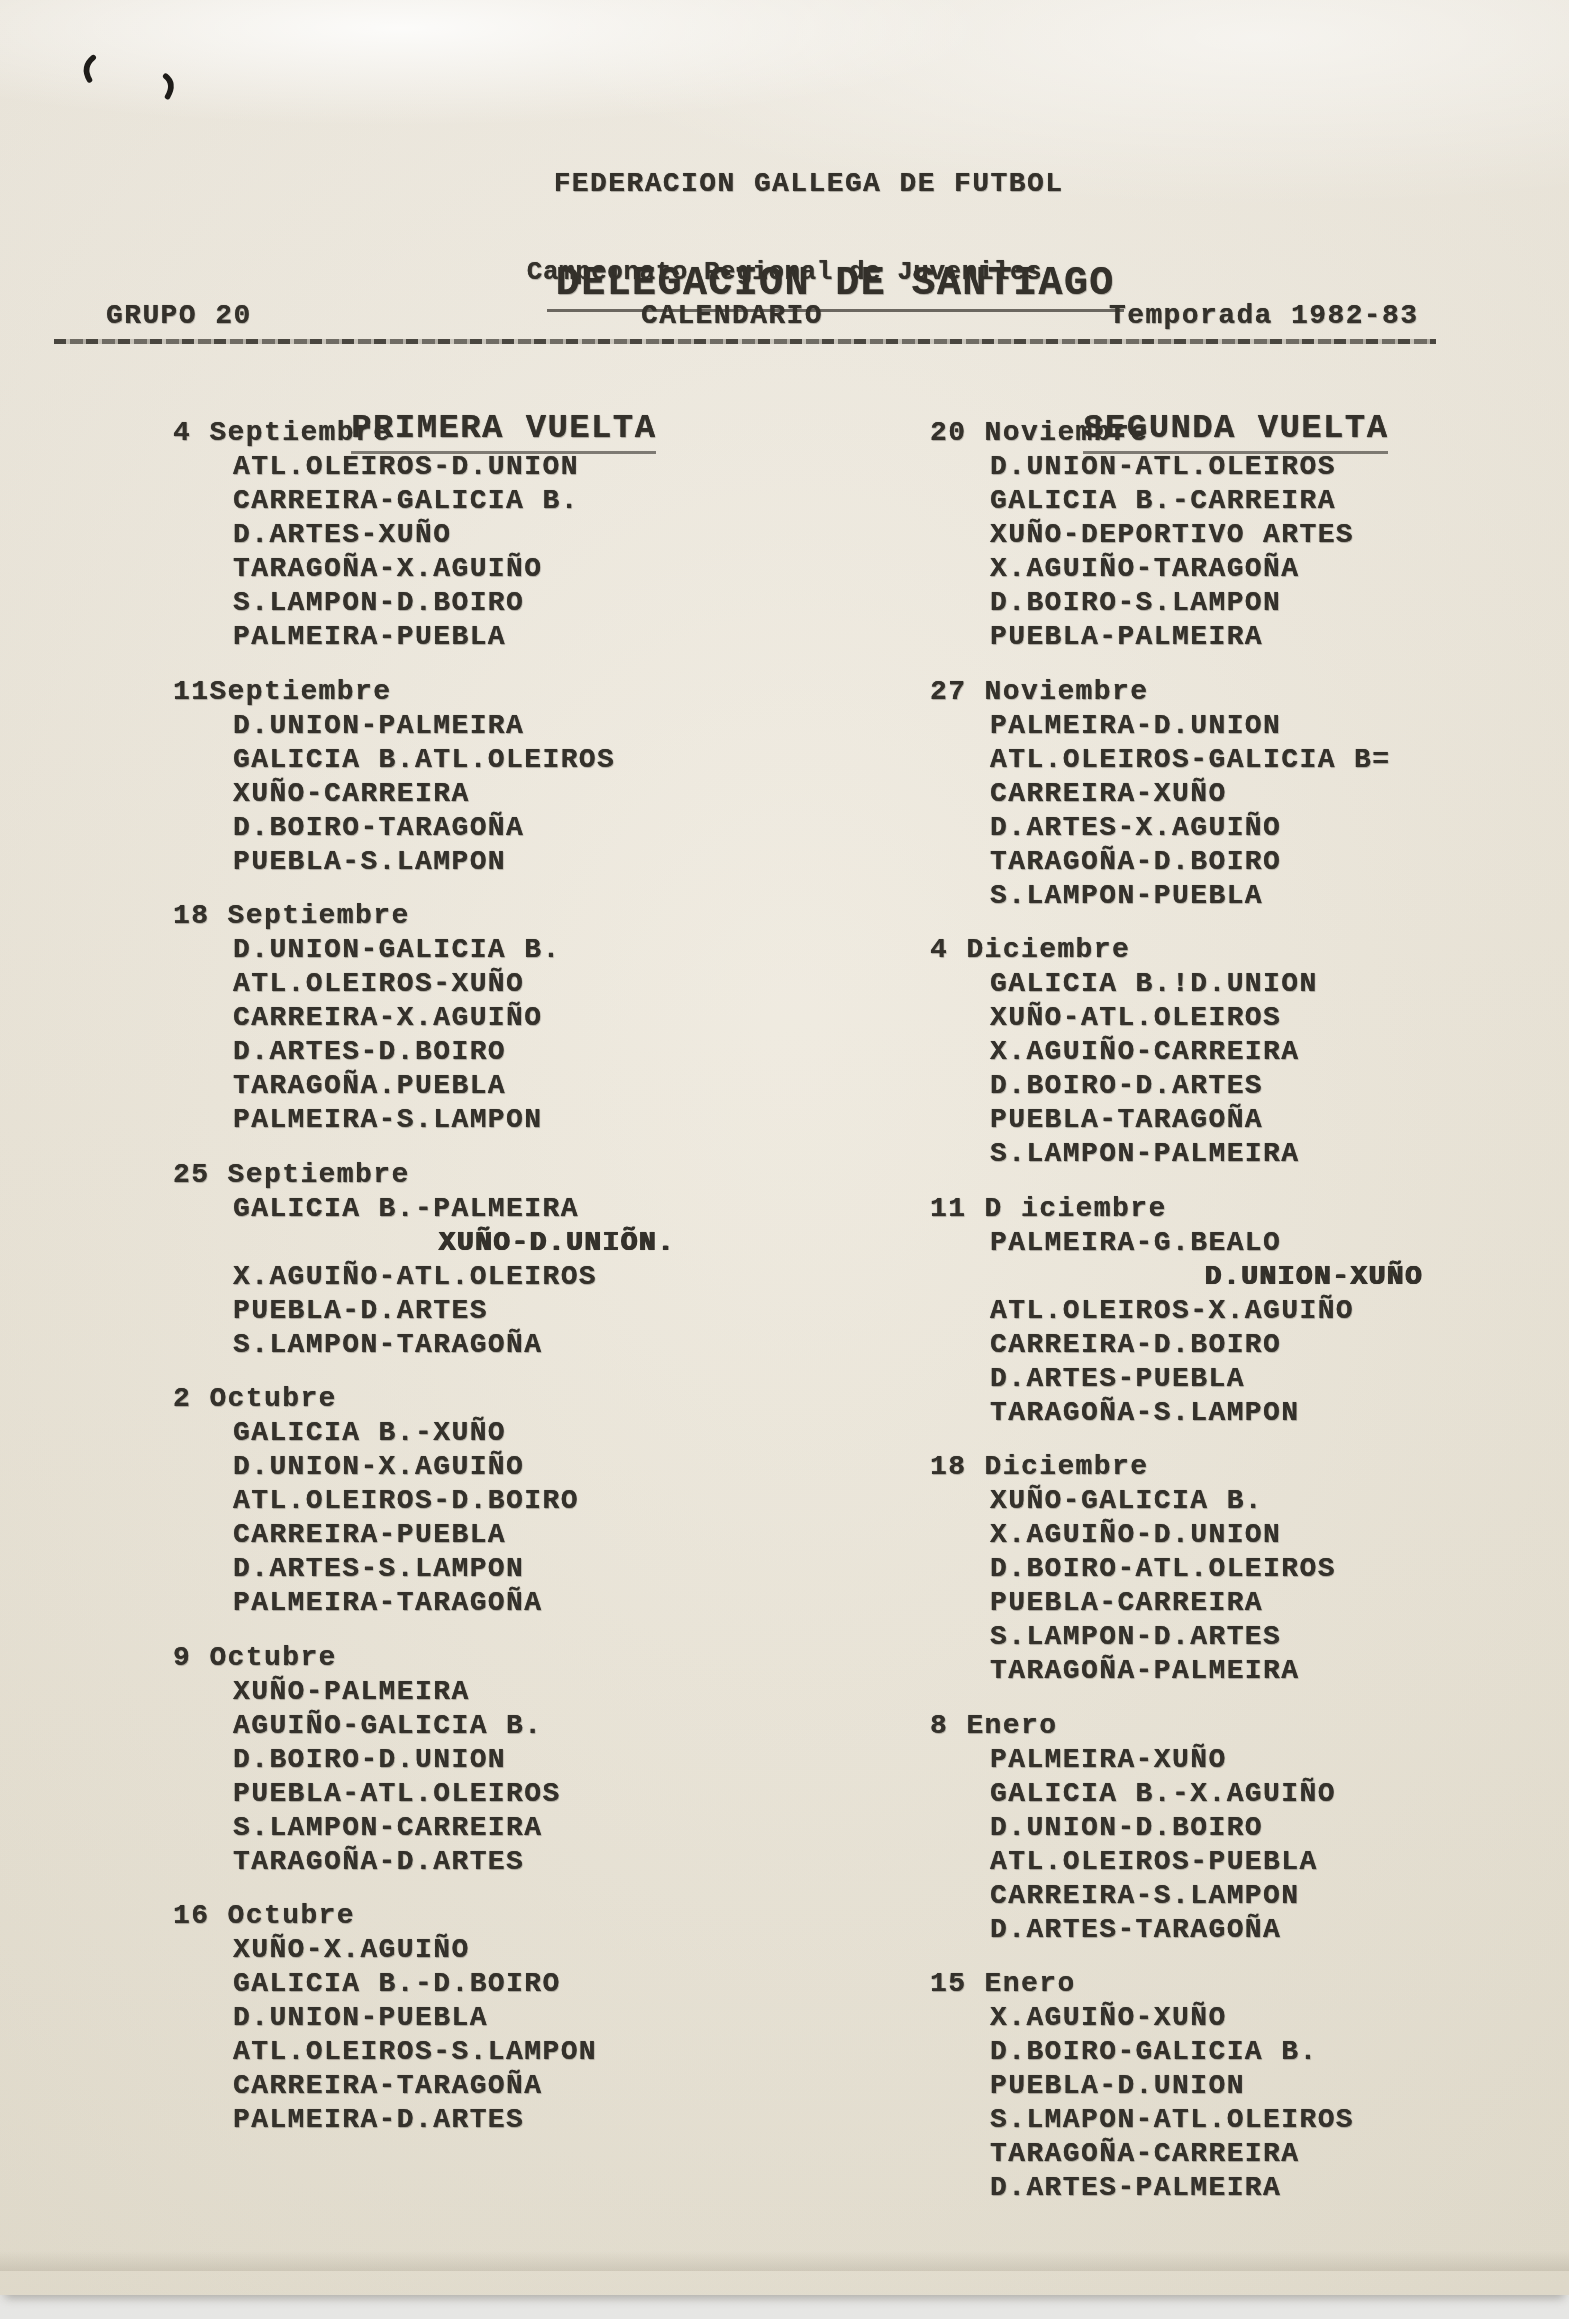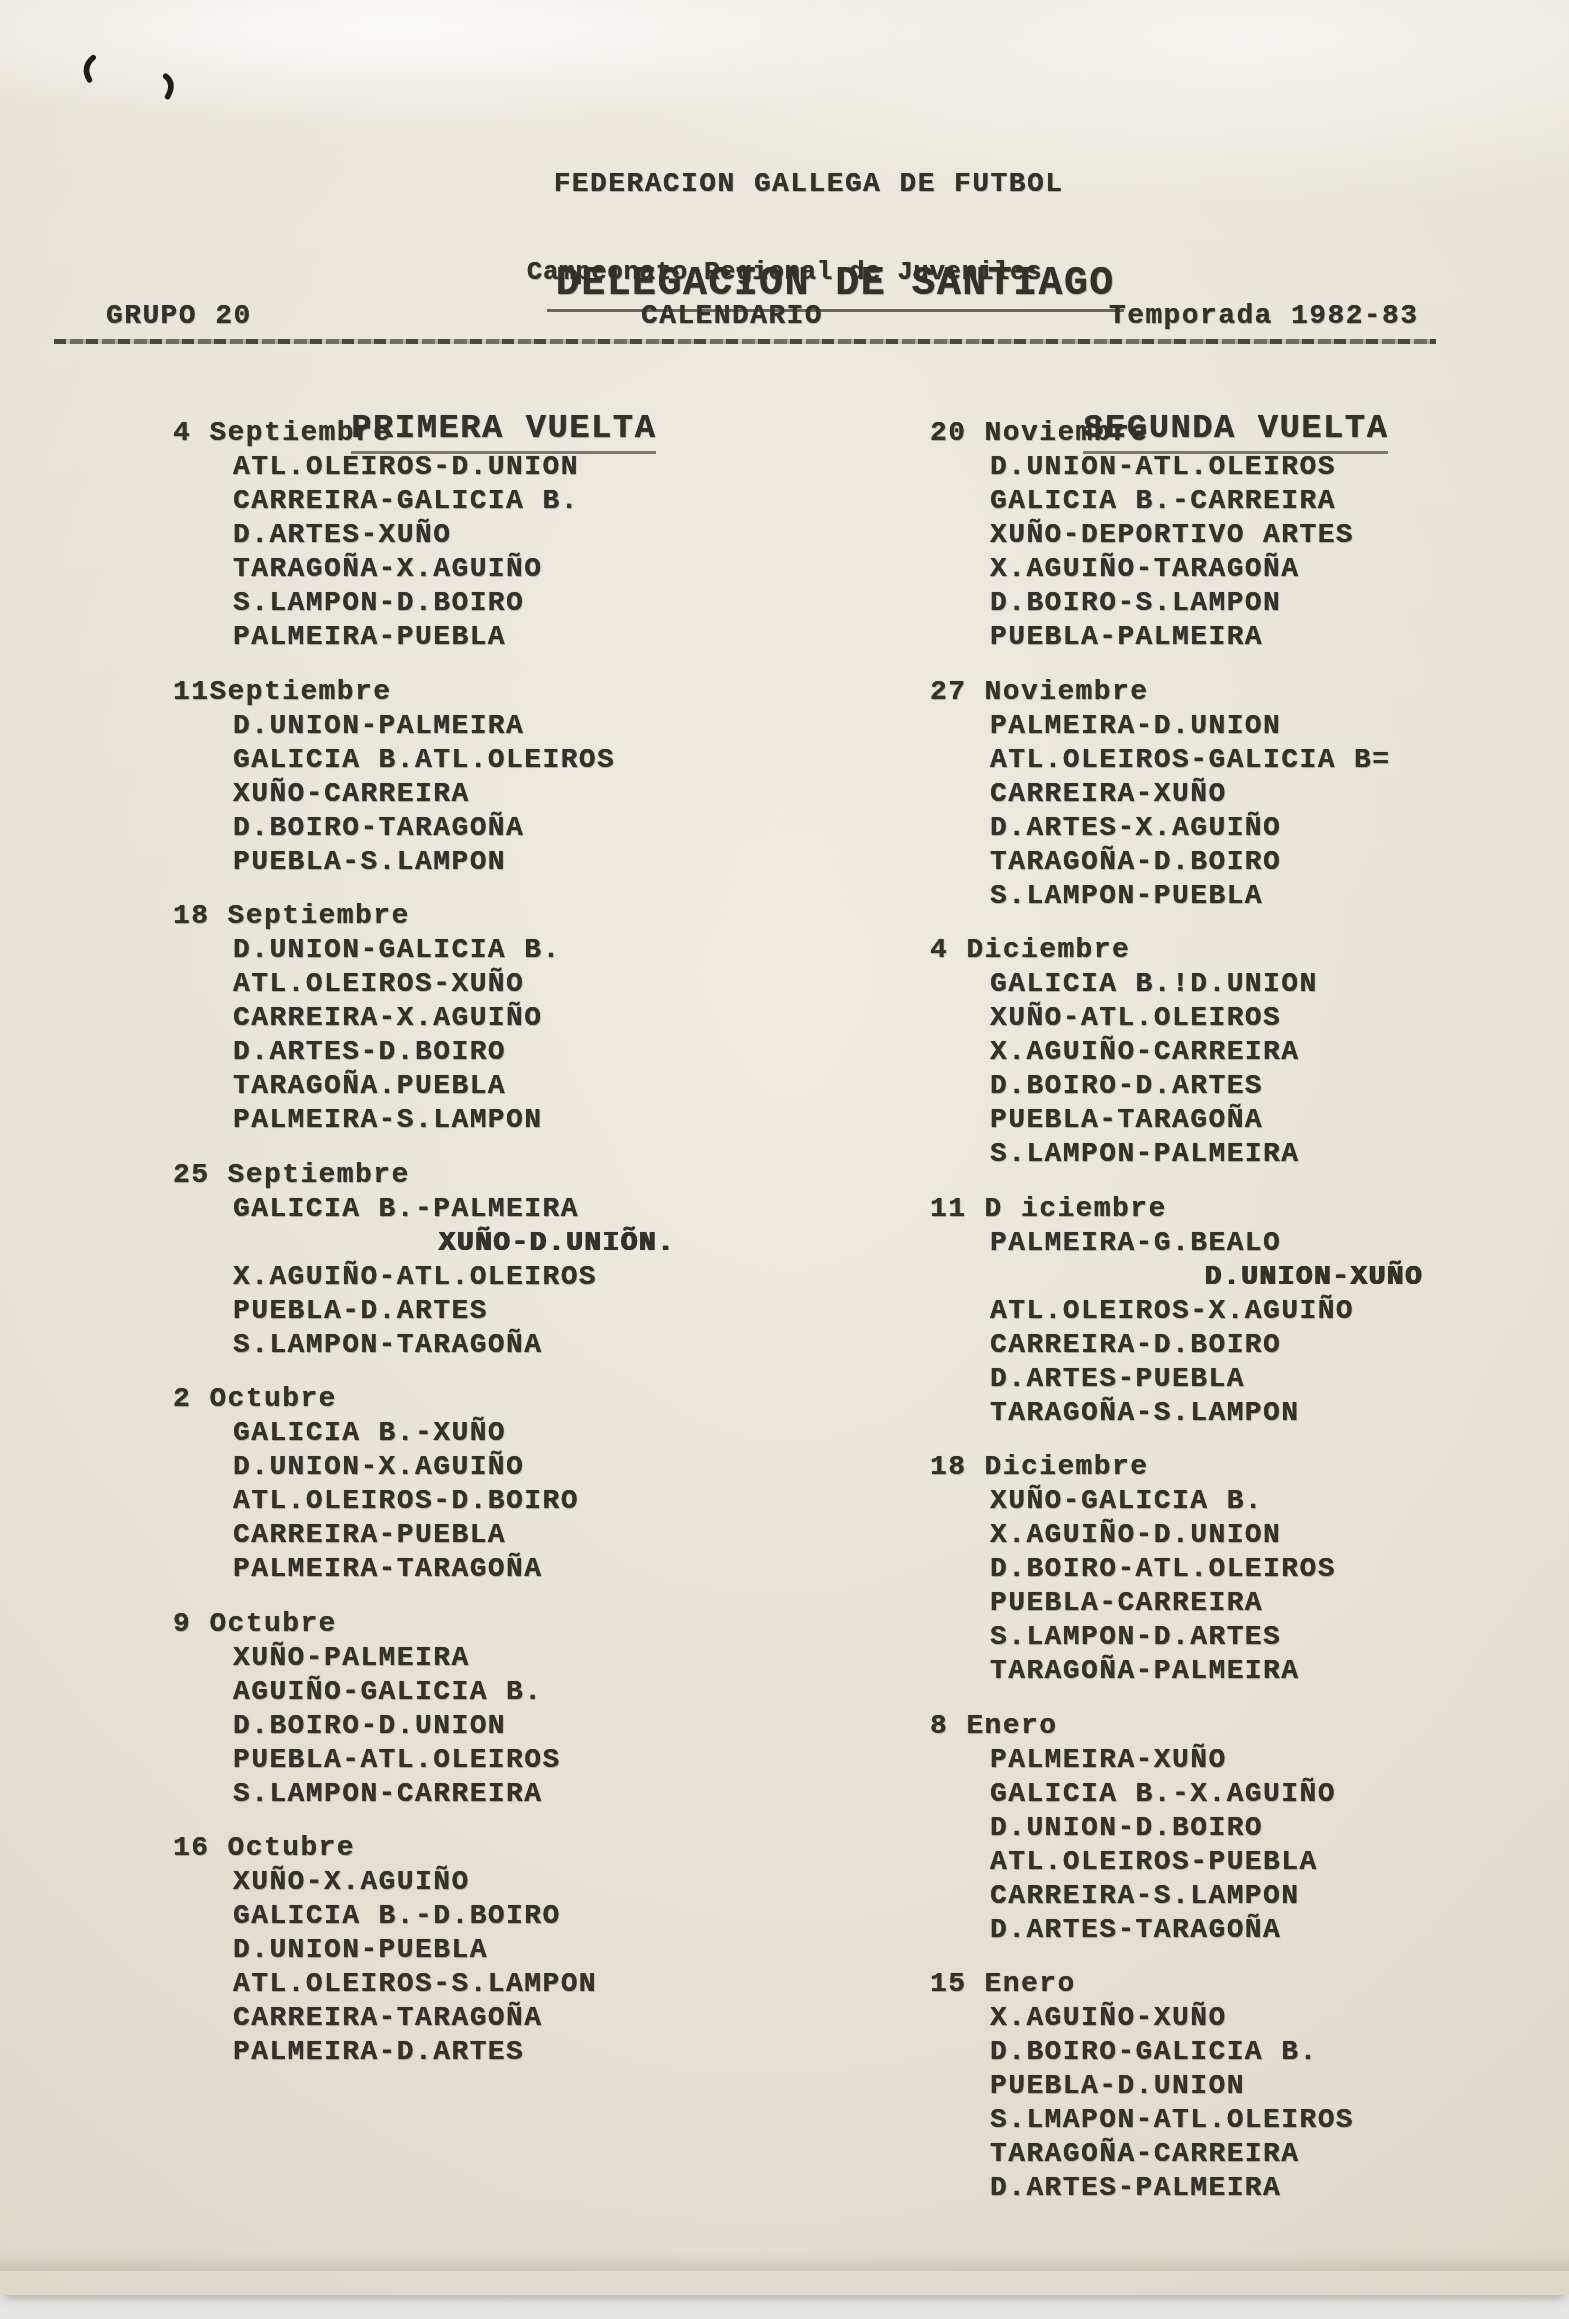--- a/index.html
+++ b/index.html
@@ -142,29 +142,31 @@
         <div class="match tw">X.AGUIÑO-ATL.OLEIROS</div>
         <div class="match tw">PUEBLA-D.ARTES</div>
         <div class="match tw">S.LAMPON-TARAGOÑA</div>
       </div>
       <div class="block">
         <div class="date tw">2 Octubre</div>
         <div class="match tw">GALICIA B.-XUÑO</div>
         <div class="match tw">D.UNION-X.AGUIÑO</div>
         <div class="match tw">ATL.OLEIROS-D.BOIRO</div>
         <div class="match tw">CARREIRA-PUEBLA</div>
+        <div class="match tw">D.ARTES-S.LAMPON</div>
         <div class="match tw">PALMEIRA-TARAGOÑA</div>
       </div>
       <div class="block">
         <div class="date tw">9 Octubre</div>
         <div class="match tw">XUÑO-PALMEIRA</div>
         <div class="match tw">AGUIÑO-GALICIA B.</div>
         <div class="match tw">D.BOIRO-D.UNION</div>
         <div class="match tw">PUEBLA-ATL.OLEIROS</div>
         <div class="match tw">S.LAMPON-CARREIRA</div>
+        <div class="match tw">TARAGOÑA-D.ARTES</div>
       </div>
       <div class="block">
         <div class="date tw">16 Octubre</div>
         <div class="match tw">XUÑO-X.AGUIÑO</div>
         <div class="match tw">GALICIA B.-D.BOIRO</div>
         <div class="match tw">D.UNION-PUEBLA</div>
         <div class="match tw">ATL.OLEIROS-S.LAMPON</div>
         <div class="match tw">CARREIRA-TARAGOÑA</div>
         <div class="match tw">PALMEIRA-D.ARTES</div>
       </div>

